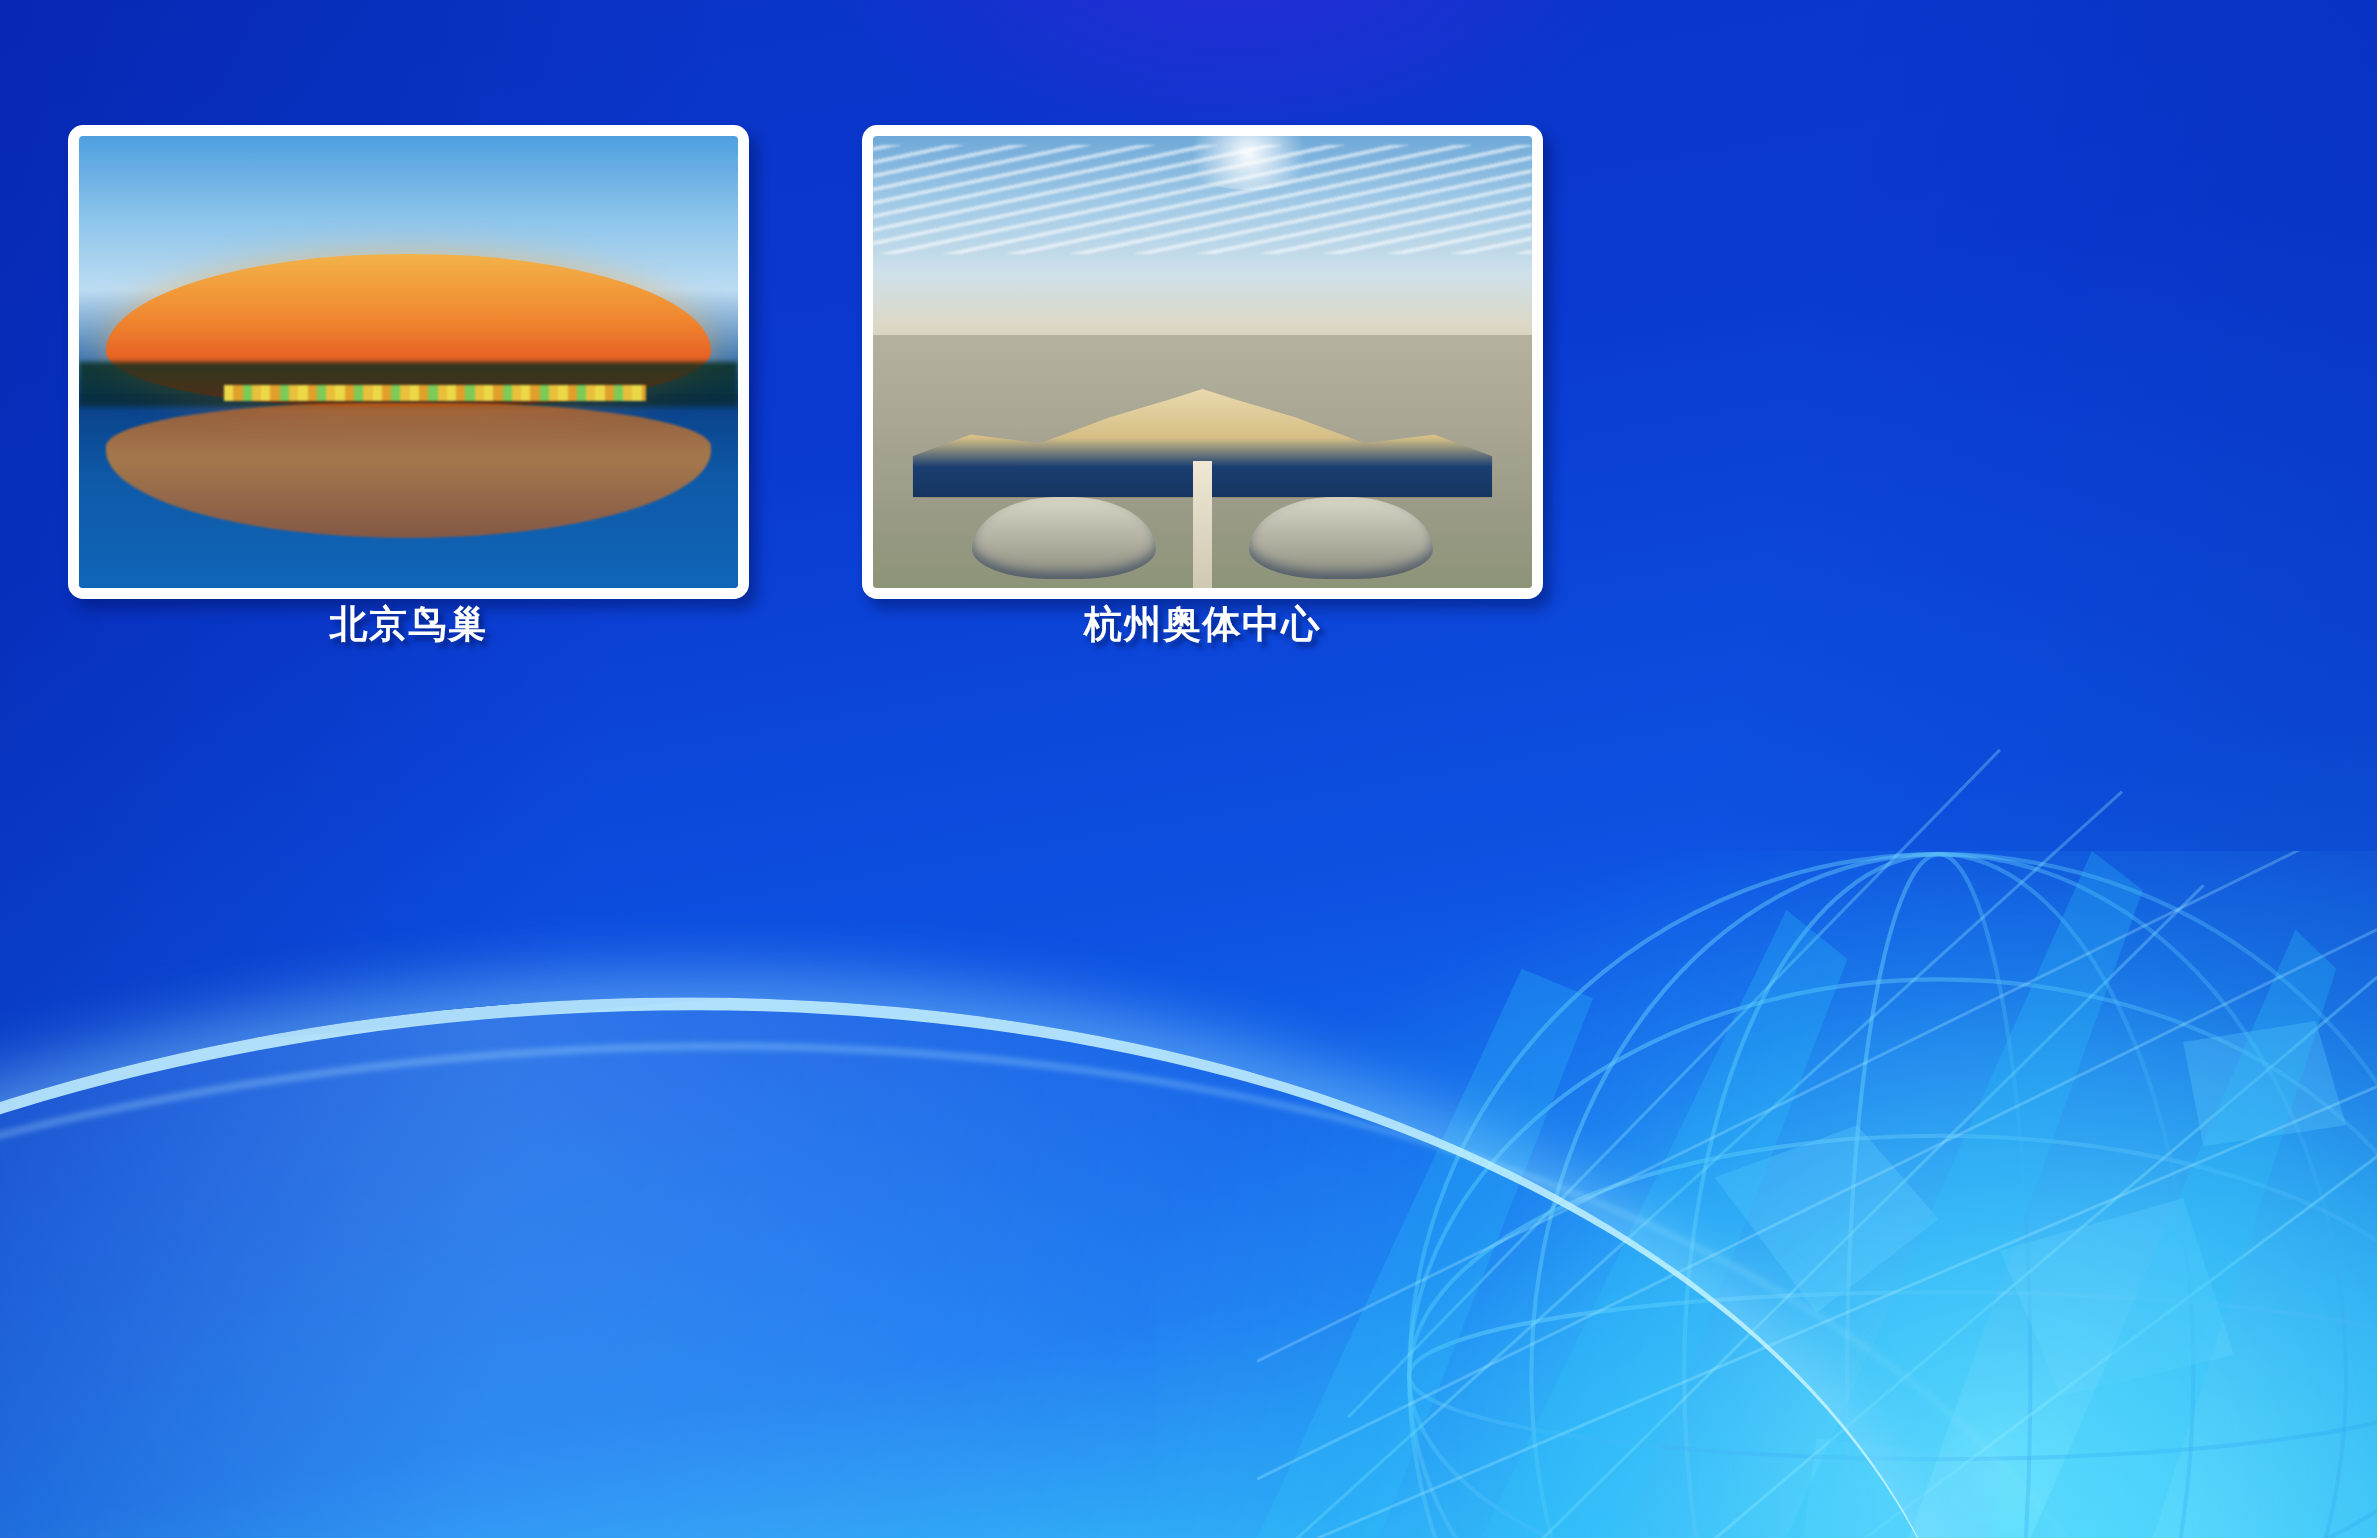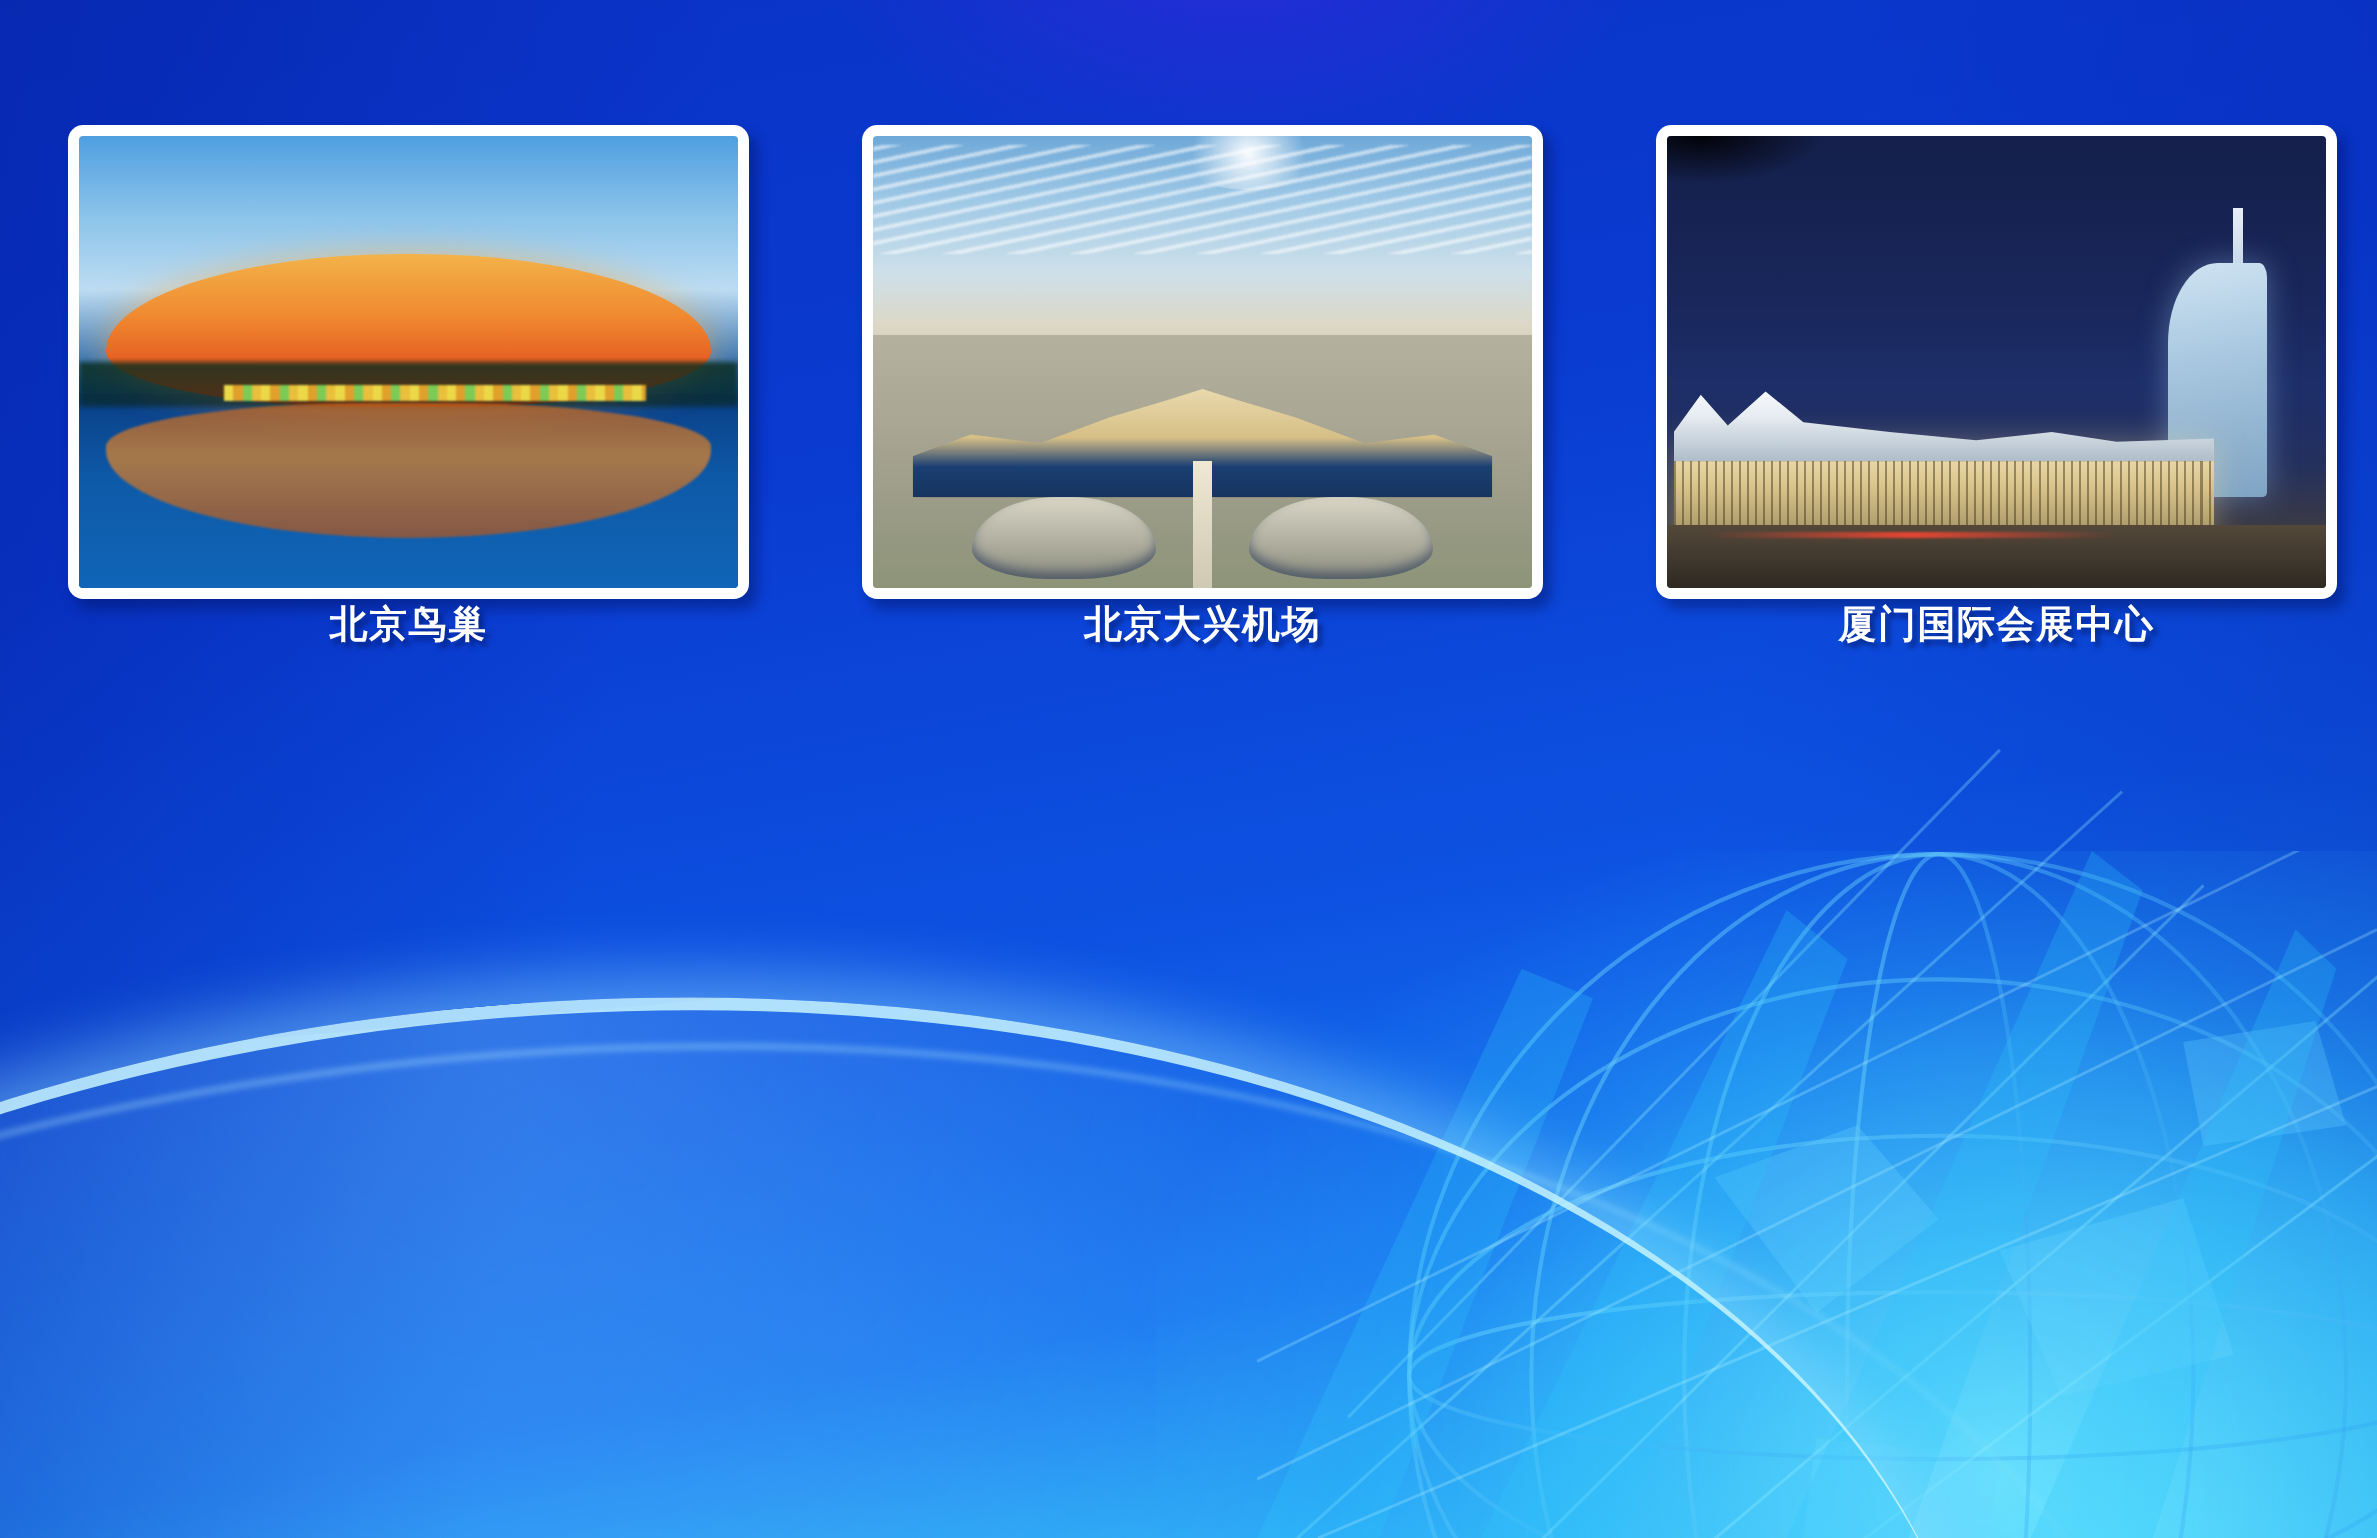--- a/index.html
+++ b/index.html
@@ -307,34 +307,19 @@
       <div class="photo p4">
         <div class="sun"></div>
         <div class="clouds"></div>
         <div class="ground"></div>
         <div class="terminal"></div>
         <div class="lobe-l"></div>
         <div class="lobe-r"></div>
         <div class="spine"></div>
       </div>
     </div>
-    <div class="caption">北京大兴机场</div>
+    <div class="caption">杭州奥体中心</div>
   </div>
 
-  <div class="cell">
-    <div class="card">
-      <div class="photo p5">
-        <div class="leaves"></div>
-        <div class="mast"></div>
-        <div class="tower"></div>
-        <div class="body"></div>
-        <div class="fins"></div>
-        <div class="roof"></div>
-        <div class="plaza"></div>
-        <div class="streak"></div>
-      </div>
-    </div>
-    <div class="caption">厦门国际会展中心</div>
-  </div>
 
 
 </div>
 
 
 </body></html>

